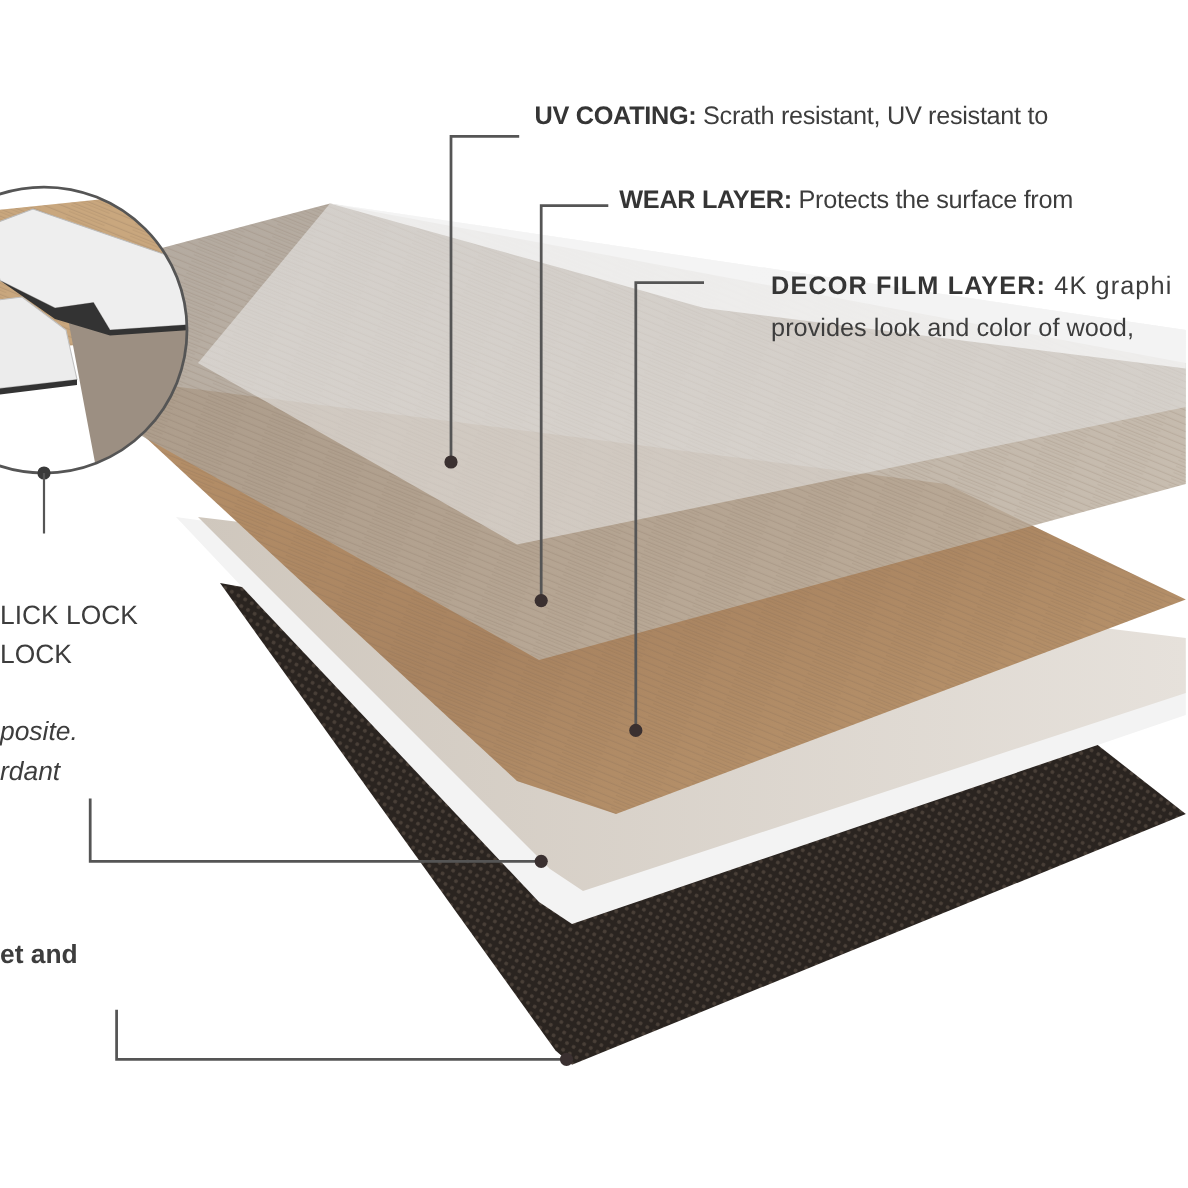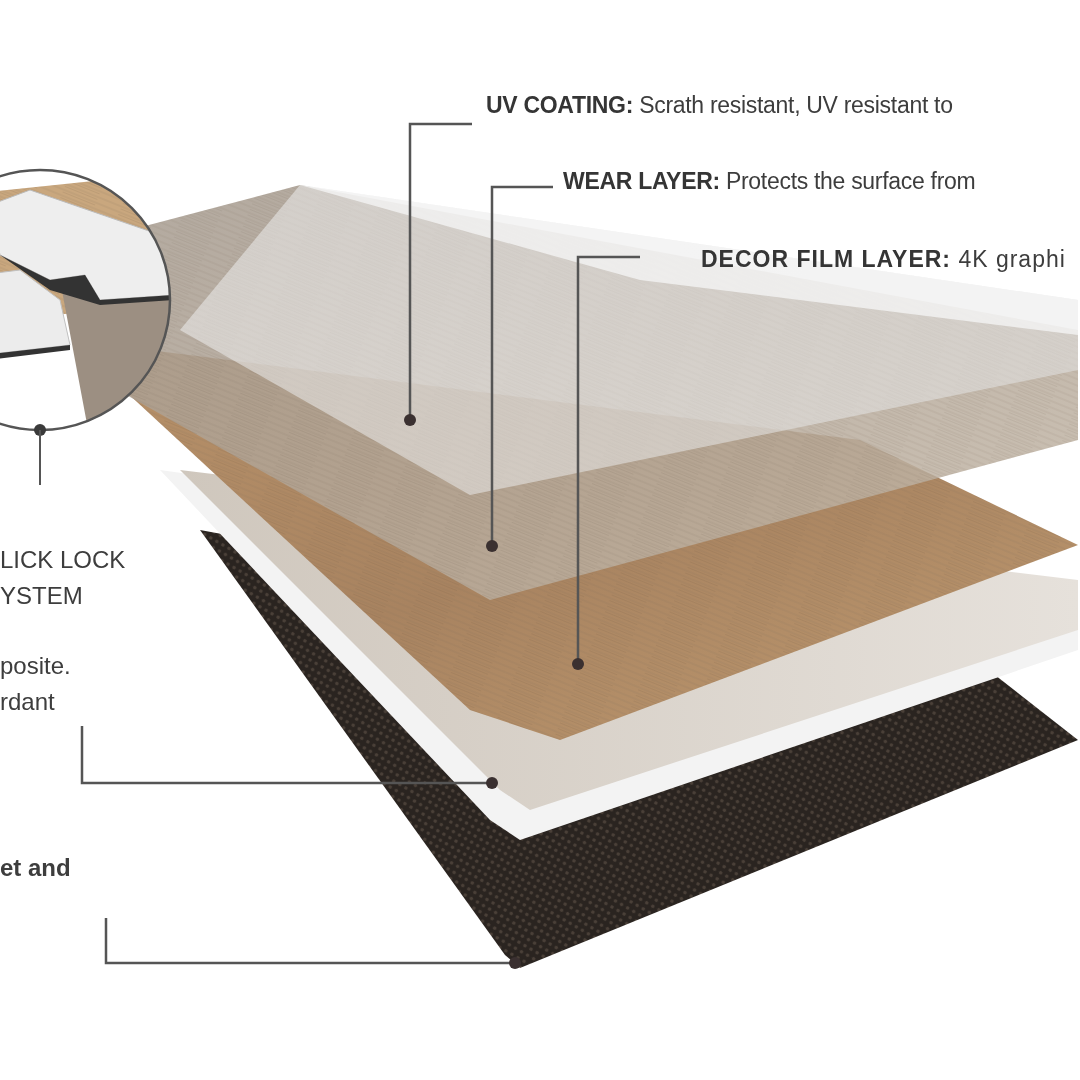--- a/index.html
+++ b/index.html
@@ -119,28 +119,29 @@
       <b>WEAR LAYER:</b>
       <span class="t">Protects the surface from</span>
     </div>
   </div>
 
   <div class="label spaced" style="left:656px; top:240px;margin-left:45px;">
     <div>
       <b>DECOR FILM LAYER:</b>
       <span class="t">4K graphi</span>
     </div>
+    <div class="t" style="letter-spacing:0">provides look and color of wood,</div>
   </div>
 
   <div class="left-label" style="left:0px; top:494px;margin-top:48px;">
     <div>LICK LOCK</div>
-    <div>YSTEM</div>
+    <div>LOCK</div>
   </div>
 
-  <div class="left-label" style="left:0px; top:648px;">
+  <div class="left-label" style="left:0px; top:648px;font-style:italic;">
     <div>posite.</div>
     <div>rdant</div>
   </div>
 
   <div class="left-label" style="left:0px; top:850px;font-weight:bold;">
     <div>et and</div>
   </div>
 </div>
 
 </body></html>

